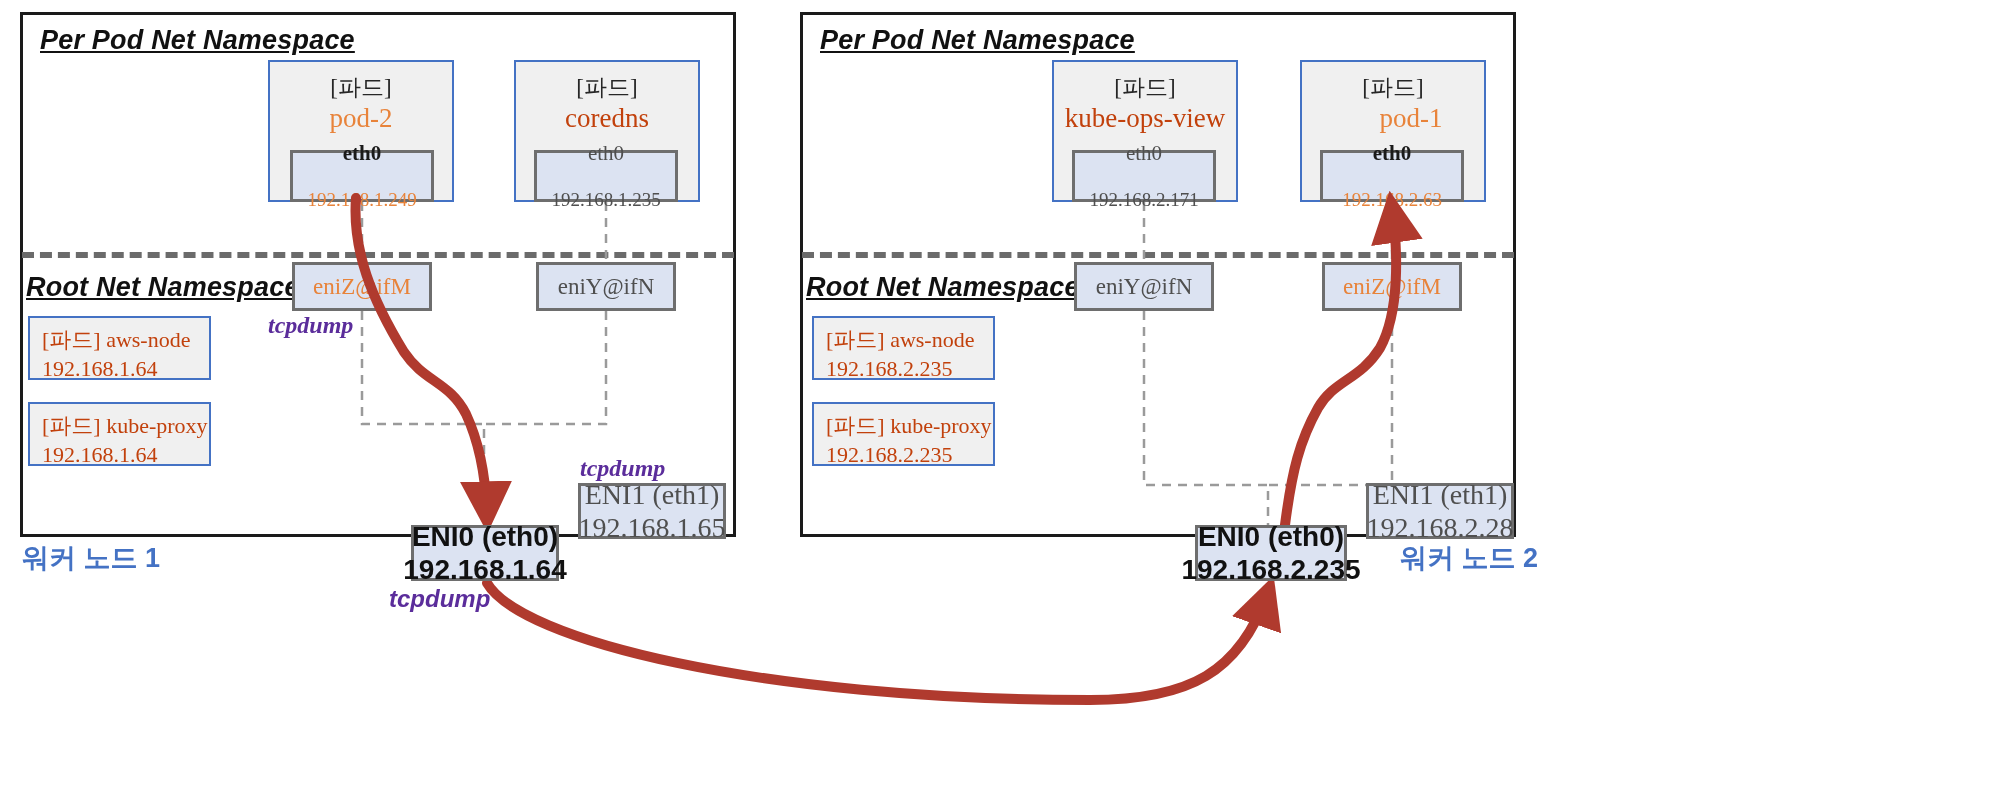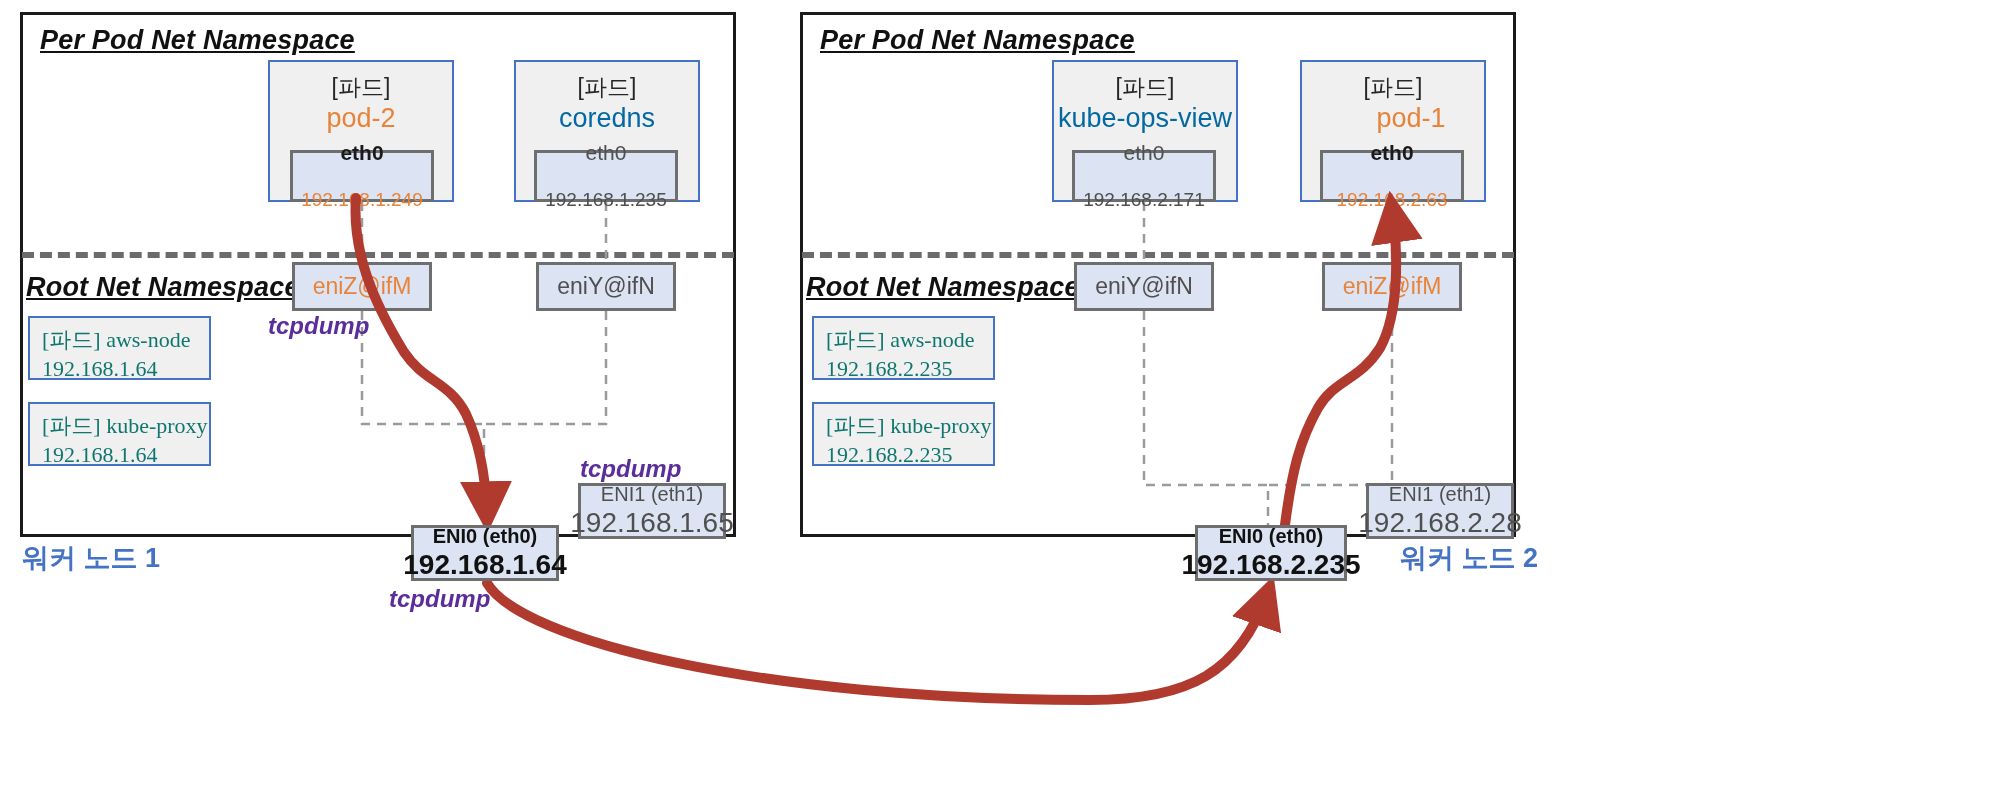--- a/index.html
+++ b/index.html
@@ -34,21 +34,21 @@
   }
   .pod-kind{
     position:absolute;left:0;right:0;text-align:center;
     font-size:23px;color:#262626;white-space:nowrap;
   }
   .pod-name{
     position:absolute;left:0;right:0;text-align:center;
     font-size:27px;white-space:nowrap;
   }
   .pod-name.accent{color:#E8833A;}
-  .pod-name.plain{color:#0369a1;}
+  .pod-name.plain{color:#c2410c;}
 
   
   .eth-box{
     position:absolute;box-sizing:border-box;
     border:3px solid #6e6e6e;background:#dce3f2;
     display:flex;flex-direction:column;align-items:center;justify-content:center;
     line-height:1.15;
   }
   .eth-name{font-size:21px;color:#1a1a1a;font-weight:bold;}
   .eth-name.soft{font-weight:normal;color:#4f4f4f;}
@@ -62,53 +62,53 @@
     display:flex;align-items:center;justify-content:center;
     font-size:23px;color:#4f4f4f;
   }
   .veth-box.accent{color:#E8833A;}
 
   
   .ds-box{
     position:absolute;box-sizing:border-box;
     border:2px solid #4472C4;background:#f0f0f0;
     font-family:"Liberation Serif","DejaVu Serif",serif;
-    color:#0f766e;font-size:22px;line-height:1.3;
+    color:#c2410c;font-size:22px;line-height:1.3;
     padding:8px 0 16px 12px;
   }
   .ds-line{display:block;white-space:nowrap;}
 
   
   .eni-box{
     position:absolute;box-sizing:border-box;
     border:3px solid #6e6e6e;background:#dce3f2;
     display:flex;flex-direction:column;align-items:center;justify-content:center;
     line-height:1.18;
   }
   .eni-box.strong .eni-l1,.eni-box.strong .eni-l2{color:#111111;font-weight:bold;}
-  .eni-l1{font-size:20px;color:#4f4f4f;white-space:nowrap;}
+  .eni-l1{font-size:28px;color:#4f4f4f;white-space:nowrap;}
   .eni-l2{font-size:28px;color:#4f4f4f;white-space:nowrap;}
 
   
   .tcpdump{
     position:absolute;white-space:nowrap;
     font-style:italic;font-weight:bold;color:#5B2D9B;font-size:24px;
   }
 
   
   .node-caption{
     position:absolute;white-space:nowrap;
     font-weight:bold;color:#4472C4;font-size:27px;
   }
 
   
   svg.overlay{position:absolute;left:0;top:0;width:1998px;height:810px;overflow:visible;}
   svg.overlay.under{z-index:1;}
   svg.overlay.over{z-index:5;pointer-events:none;}
-  .zlift{z-index:3;}
+  .zlift{z-index:3;font-family:Liberation Serif, serif;}
   .ztop{z-index:6;}
 </style>
 </head>
 <body>
 
 <div id="stage">
 
   <svg class="overlay under">
     <g stroke="#9a9a9a" stroke-width="2.5" stroke-dasharray="9,7" fill="none">
 

